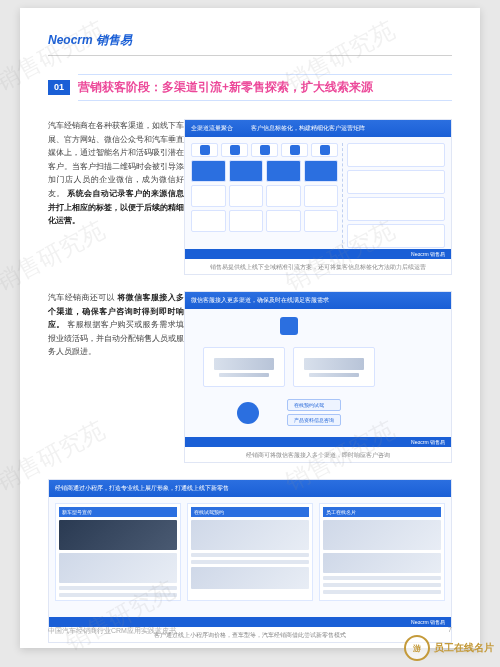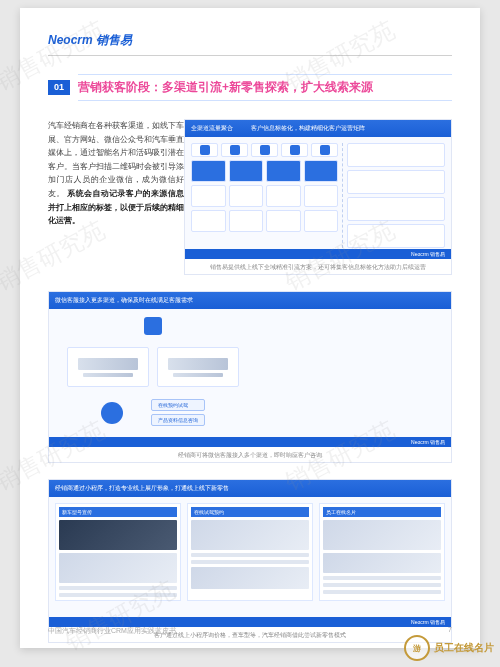--- a/index.html
+++ b/index.html
@@ -244,20 +244,25 @@
           <div class="tile"></div>
           <div class="tile"></div>
         </div>
       </div>
       <div class="fig-footer">Neocrm 销售易</div>
       <div class="fig-caption">销售易提供线上线下全域精准引流方案，还可将集客信息标签化方法助力后续运营</div>
     </div>
   </div>
 
   <div class="row">
+    <div class="text-col">
+      <span>汽车经销商还可以</span>
+      <span class="bold">将微信客服接入多个渠道，确保客户咨询时得到即时响应。</span>
+      <span>客服根据客户购买或服务需求填报业绩活码，并自动分配销售人员或服务人员跟进。</span>
+    </div>
     <div class="fig-col">
       <div class="fig-header">
         <span>微信客服接入更多渠道，确保及时在线满足客服需求</span>
       </div>
       <div class="fig-body fig2-body">
         <div class="fig2-icon-row">
           <div class="fig2-avatar"></div>
         </div>
         <div class="fig2-cards">
           <div class="tile">

